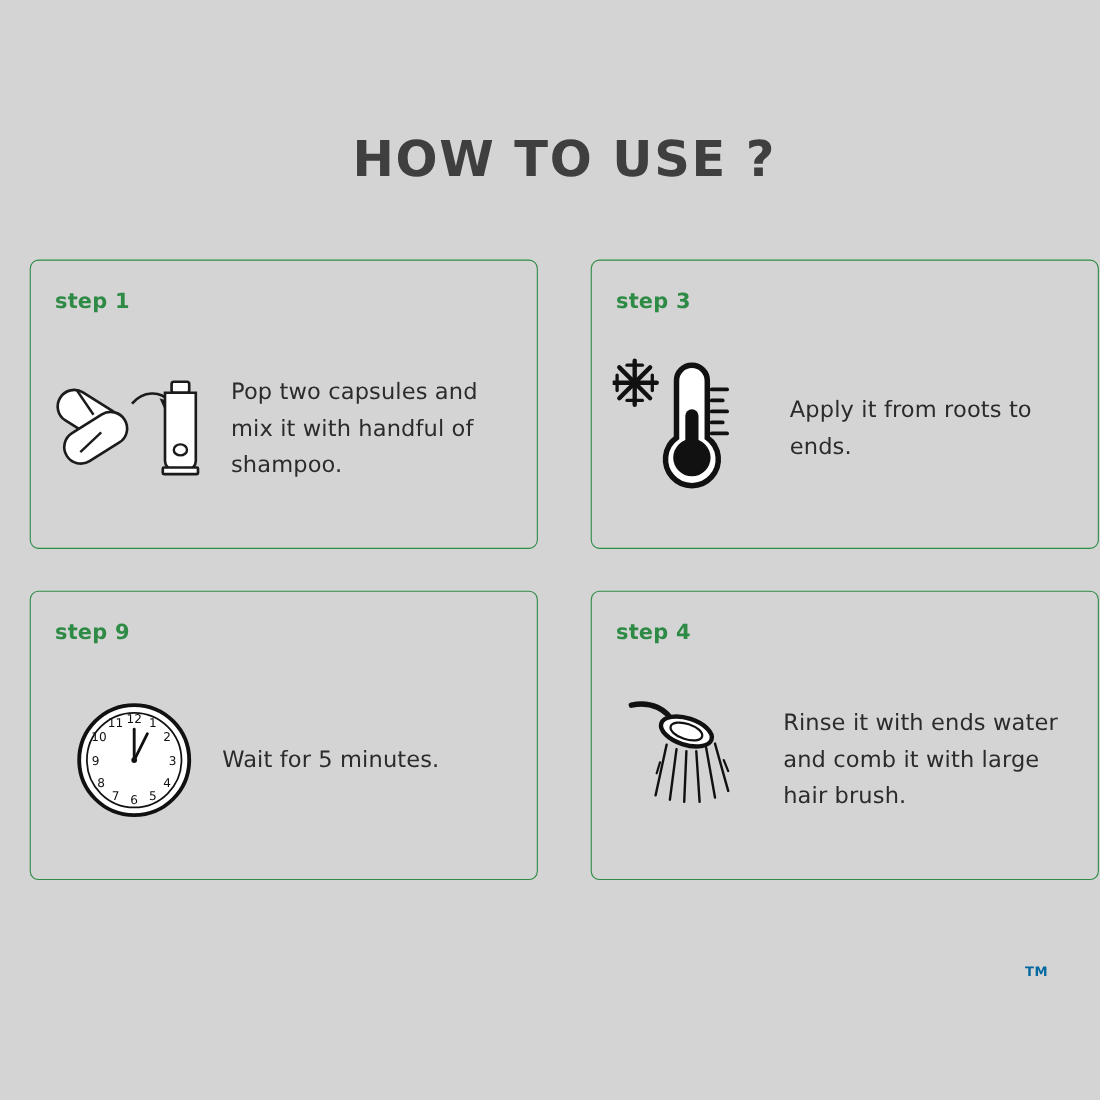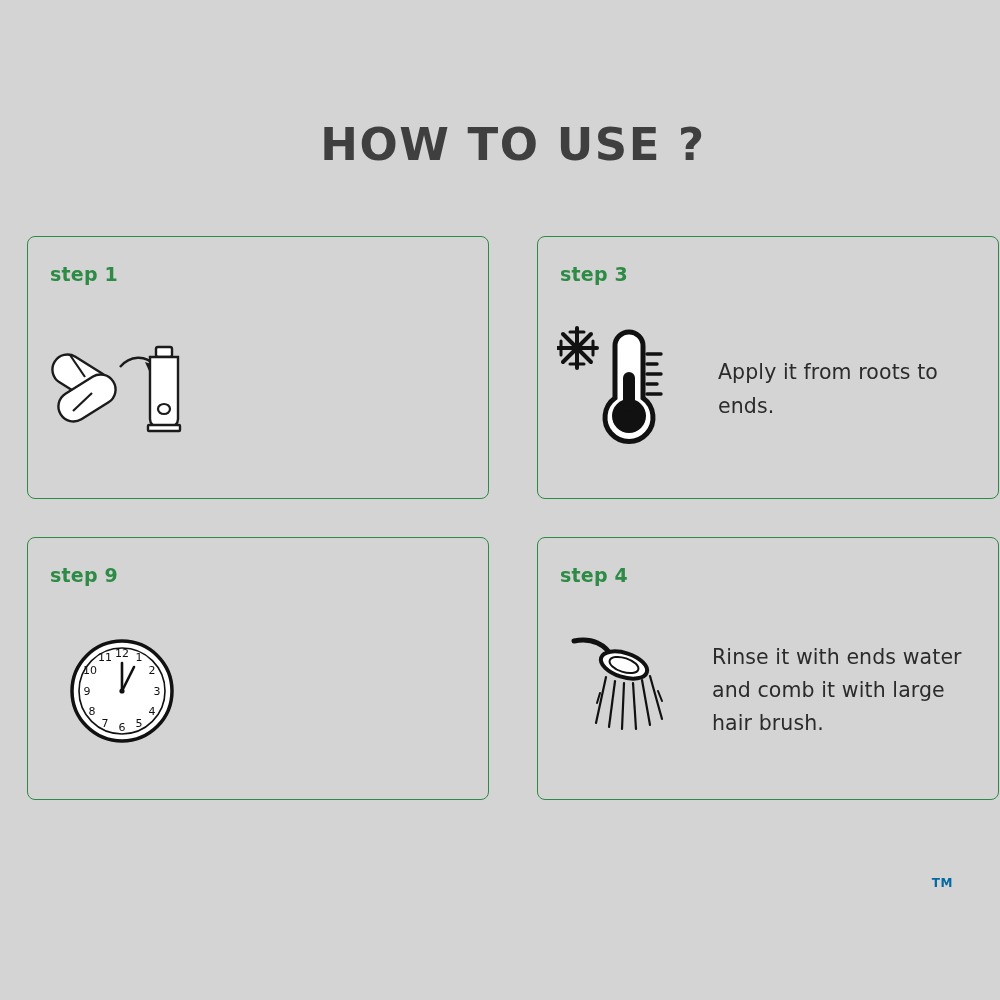--- a/index.html
+++ b/index.html
@@ -125,20 +125,21 @@
             <path d="M108 40 l -9 -3 l 4 9 z" fill="#1b1b1b"></path>
 
             <g stroke="#1b1b1b" stroke-width="2.4" fill="#ffffff">
               <rect x="110" y="22" width="16" height="10" rx="2"></rect>
               <path d="M104 32 h28 v62 a8 8 0 0 1 -8 8 h-12 a8 8 0 0 1 -8 -8 z"></path>
               <rect x="102" y="100" width="32" height="6" rx="1"></rect>
             </g>
             <ellipse cx="118" cy="84" rx="6" ry="5" stroke="#1b1b1b" stroke-width="2.2" fill="none"></ellipse>
           </svg>
         </div>
+        <div class="card-text">Pop two capsules and mix it with handful of shampoo.</div>
       </div>
     </div>
 
     <div class="card card-2">
       <div class="step-label">step 3</div>
       <div class="card-body">
         <div class="icon-box">
           <svg width="150" height="140" viewBox="0 0 150 140" fill="none" xmlns="http://www.w3.org/2000/svg">
 
             <g stroke="#111" stroke-width="4" stroke-linecap="round">
@@ -188,20 +189,21 @@
               <text x="30" y="84">8</text>
               <text x="25" y="64">9</text>
               <text x="28" y="43">10</text>
               <text x="43" y="30">11</text>
             </g>
             <line x1="60" y1="60" x2="60" y2="32" stroke="#111" stroke-width="2.6" stroke-linecap="round"></line>
             <line x1="60" y1="60" x2="72" y2="36" stroke="#111" stroke-width="2.6" stroke-linecap="round"></line>
             <circle cx="60" cy="60" r="2.6" fill="#111"></circle>
           </svg>
         </div>
+        <div class="card-text">Wait for 5 minutes.</div>
       </div>
     </div>
 
     <div class="card card-4">
       <div class="step-label">step 4</div>
       <div class="card-body">
         <div class="icon-box">
           <svg width="140" height="120" viewBox="0 0 140 120" fill="none" xmlns="http://www.w3.org/2000/svg">
 
             <path d="M12 10 C 30 6, 44 14, 50 26" stroke="#111" stroke-width="5" fill="none" stroke-linecap="round"></path>

